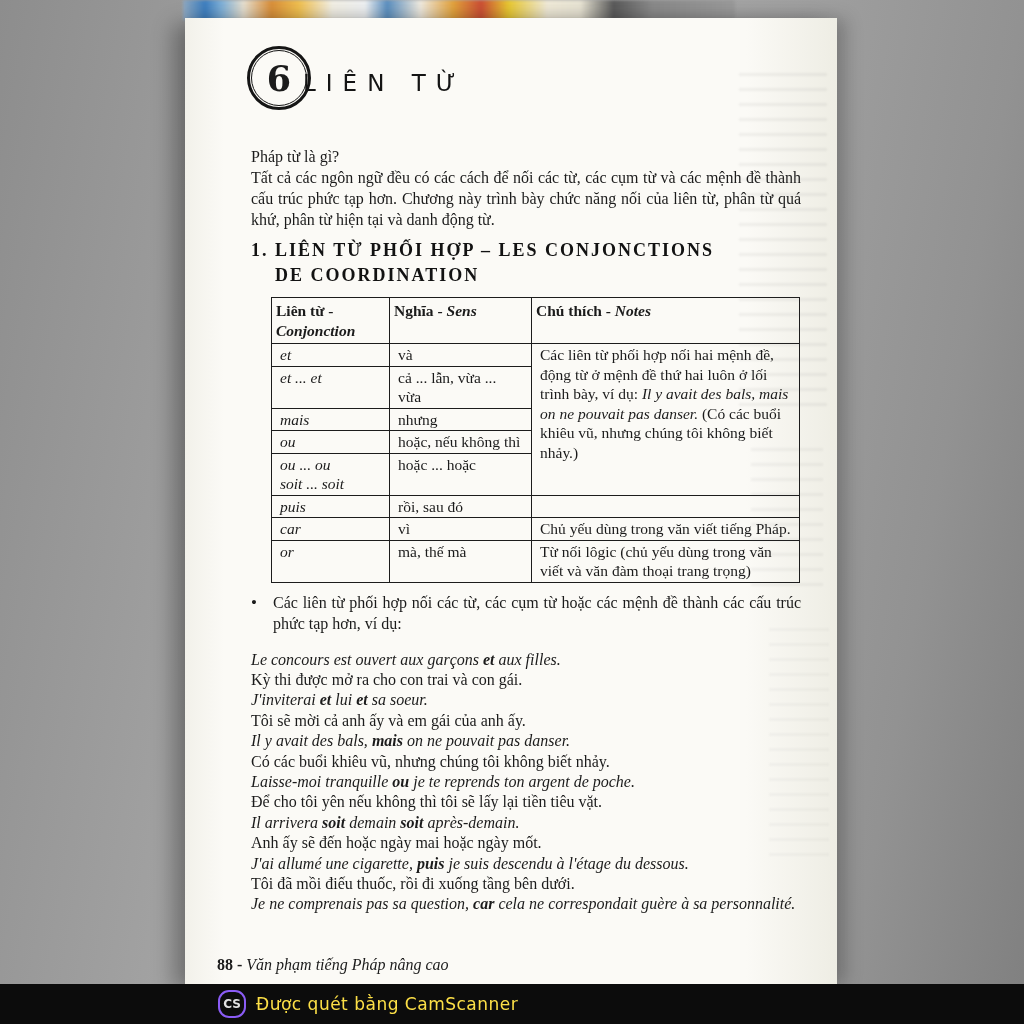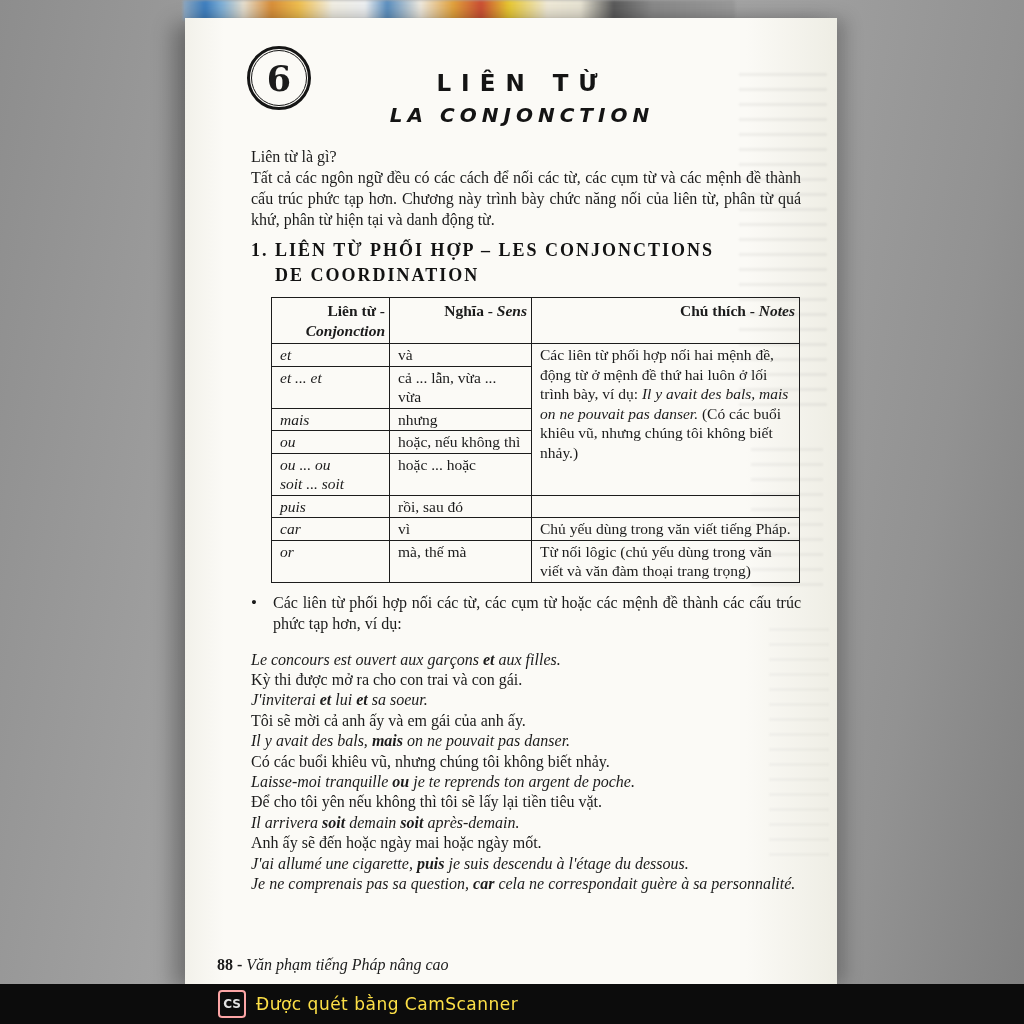--- a/index.html
+++ b/index.html
@@ -8,74 +8,73 @@
     background:linear-gradient(100deg,#8d8d8d 0%,#a4a4a4 30%,#a8a8a8 55%,#929292 85%,#808080 100%)}
   .top-strip{position:absolute;top:0;left:183px;width:552px;height:20px;filter:blur(1.5px);z-index:1;
     background:linear-gradient(90deg,#8fa8c0 0%,#3d7fc0 4%,#7fb0d8 7%,#e6dfcf 11%,#d98f3a 16%,#f0c050 21%,#f2efe4 27%,#eef0f2 33%,#5b8fc0 37%,#efeadf 43%,#e2a23c 49%,#cc4f35 54%,#e8c832 59%,#f0ead8 66%,#e8e4d4 72%,#5a5a5a 78%,#8a8a8a 85%,#9a9a9a 100%)}
   .page{position:absolute;left:185px;top:18px;width:652px;height:966px;z-index:2;
     background:linear-gradient(90deg,#f2f1ea 0%,#fbfaf6 6%,#fbfaf6 86%,#eeede4 100%);
     box-shadow:-12px 6px 20px rgba(0,0,0,.30),10px 0 16px rgba(0,0,0,.18)}
   .chapter-circle{position:absolute;top:28px;left:62px;width:58px;height:58px;border:3px solid #151515;border-radius:50%;
     display:flex;align-items:center;justify-content:center}
   .chapter-circle::before{content:"";position:absolute;inset:1px;border:1.5px solid #151515;border-radius:50%}
   .chapter-number{font-family:"DejaVu Serif",serif;font-weight:bold;font-size:35px;line-height:1}
-  .title-block{position:absolute;top:52px;left:112px;width:450px;text-align:center;font-family:"DejaVu Sans",sans-serif;font-weight:bold;color:#141414}
+  .title-block{position:absolute;top:52px;left:118px;width:450px;text-align:left;font-family:"DejaVu Sans",sans-serif;font-weight:normal;color:#141414}
   .title-1{font-size:23px;letter-spacing:10px}
   .title-2{font-size:20px;font-style:italic;letter-spacing:5px;margin-top:7px}
   .content{position:absolute;top:128px;left:66px;width:550px;font-size:16px;line-height:21px}
   .intro-q{margin:0}
   .intro{margin:0;text-align:justify}
   .section-heading{margin-top:8px;font-family:Liberation Serif, serif;font-weight:bold;font-size:18px;letter-spacing:2px;line-height:25px;color:#121212}
   .section-heading .line2{padding-left:24px}
   table.conj-table{border-collapse:collapse;margin:9px 0 0 20px;width:528px;font-size:15.5px;line-height:19.5px;table-layout:fixed}
   .conj-table th,.conj-table td{border:1.6px solid #1c1c1c;padding:1px 8px;vertical-align:top;text-align:left;overflow:hidden}
-  .conj-table th{text-align:right;padding:3px 4px}
+  .conj-table th{text-align:left;padding:3px 4px}
   .cell-conj{font-style:italic;white-space:pre-line}
   .cell-note{text-align:justify}
   .it{font-style:italic}
   .bullet-para{margin-top:9px;display:flex}
   .bullet-glyph{flex:0 0 22px;font-size:17px}
   .bullet-text{flex:1;text-align:justify}
   .examples{margin-top:16px;line-height:20.4px}
   .ex-fr{font-style:italic}
   .ex-fr .b{font-weight:bold;}
   .page-footer{position:absolute;left:32px;bottom:10px;font-size:16px;white-space:nowrap}
   .page-footer .num{font-weight:bold}
   .page-footer .book{font-style:italic}
   .ghost{position:absolute;filter:blur(1.2px);pointer-events:none;
     background:repeating-linear-gradient(180deg,rgba(105,105,105,.16) 0 3px,transparent 3px 15px)}
   .g1{right:10px;top:55px;width:88px;height:340px;opacity:.55}
   .g2{right:14px;top:430px;width:72px;height:150px;opacity:.45}
   .g3{right:8px;top:610px;width:60px;height:230px;opacity:.32}
   .cam-bar{position:absolute;left:0;bottom:0;width:1024px;height:40px;background:#0c0c0c;z-index:3;display:flex;align-items:center}
-  .cs-logo{margin-left:218px;width:24px;height:24px;border:2px solid #fca5a5;border-radius:4px;color:#e2e2e2;flex:0 0 auto;
+  .cs-logo{margin-left:218px;width:24px;height:24px;border:2px solid #8b5cf6;border-radius:11px;color:#e2e2e2;flex:0 0 auto;
     display:flex;align-items:center;justify-content:center;font-family:"DejaVu Sans",sans-serif;font-weight:bold;font-size:12px}
   .cs-text{margin-left:10px;color:#fde047;font-family:"DejaVu Sans",sans-serif;font-size:17px;letter-spacing:.5px}
 </style>
 </head>
 <body>
 
 <div class="scene">
 
   <div class="top-strip"></div>
 
   <div class="page">
 
     <div class="chapter-circle">
       <span class="chapter-number">6</span>
     </div>
 
     <div class="title-block">
       <div class="title-1">LIÊN TỪ</div>
-      <div class="title-2">LA CONJONCTION</div>
     </div>
 
     <div class="content">
 
-      <p class="intro-q">Liên từ là gì?</p>
+      <p class="intro-q">Pháp từ là gì?</p>
       <p class="intro">Tất cả các ngôn ngữ đều có các cách để nối các từ, các cụm từ và các mệnh đề thành cấu trúc phức tạp hơn. Chương này trình bày chức năng nối của liên từ, phân từ quá khứ, phân từ hiện tại và danh động từ.</p>
 
       <div class="section-heading">
         <span class="line1">1. LIÊN TỪ PHỐI HỢP – LES CONJONCTIONS</span><br>
         <span class="line2">DE COORDINATION</span>
       </div>
 
       <table class="conj-table">
         <colgroup>
             <col style="width:118px">
@@ -147,20 +146,21 @@
           <div class="ex-vi">Kỳ thi được mở ra cho con trai và con gái.</div>
           <div class="ex-fr"><span>J'inviterai </span><span class="b">et</span><span> lui </span><span class="b">et</span><span> sa soeur.</span></div>
           <div class="ex-vi">Tôi sẽ mời cả anh ấy và em gái của anh ấy.</div>
           <div class="ex-fr"><span>Il y avait des bals, </span><span class="b">mais</span><span> on ne pouvait pas danser.</span></div>
           <div class="ex-vi">Có các buổi khiêu vũ, nhưng chúng tôi không biết nhảy.</div>
           <div class="ex-fr"><span>Laisse-moi tranquille </span><span class="b">ou</span><span> je te reprends ton argent de poche.</span></div>
           <div class="ex-vi">Để cho tôi yên nếu không thì tôi sẽ lấy lại tiền tiêu vặt.</div>
           <div class="ex-fr"><span>Il arrivera </span><span class="b">soit</span><span> demain </span><span class="b">soit</span><span> après-demain.</span></div>
           <div class="ex-vi">Anh ấy sẽ đến hoặc ngày mai hoặc ngày mốt.</div>
           <div class="ex-fr"><span>J'ai allumé une cigarette, </span><span class="b">puis</span><span> je suis descendu à l'étage du dessous.</span></div>
+          <div class="ex-vi">Tôi đã mồi điếu thuốc, rồi đi xuống tầng bên dưới.</div>
           <div class="ex-fr"><span>Je ne comprenais pas sa question, </span><span class="b">car</span><span> cela ne correspondait guère à sa personnalité.</span></div>
         </div>
 
     </div>
 
     <div class="page-footer">
       <span class="num">88 - </span><span class="book">Văn phạm tiếng Pháp nâng cao</span>
     </div>
 
     <div class="ghost g1"></div>

